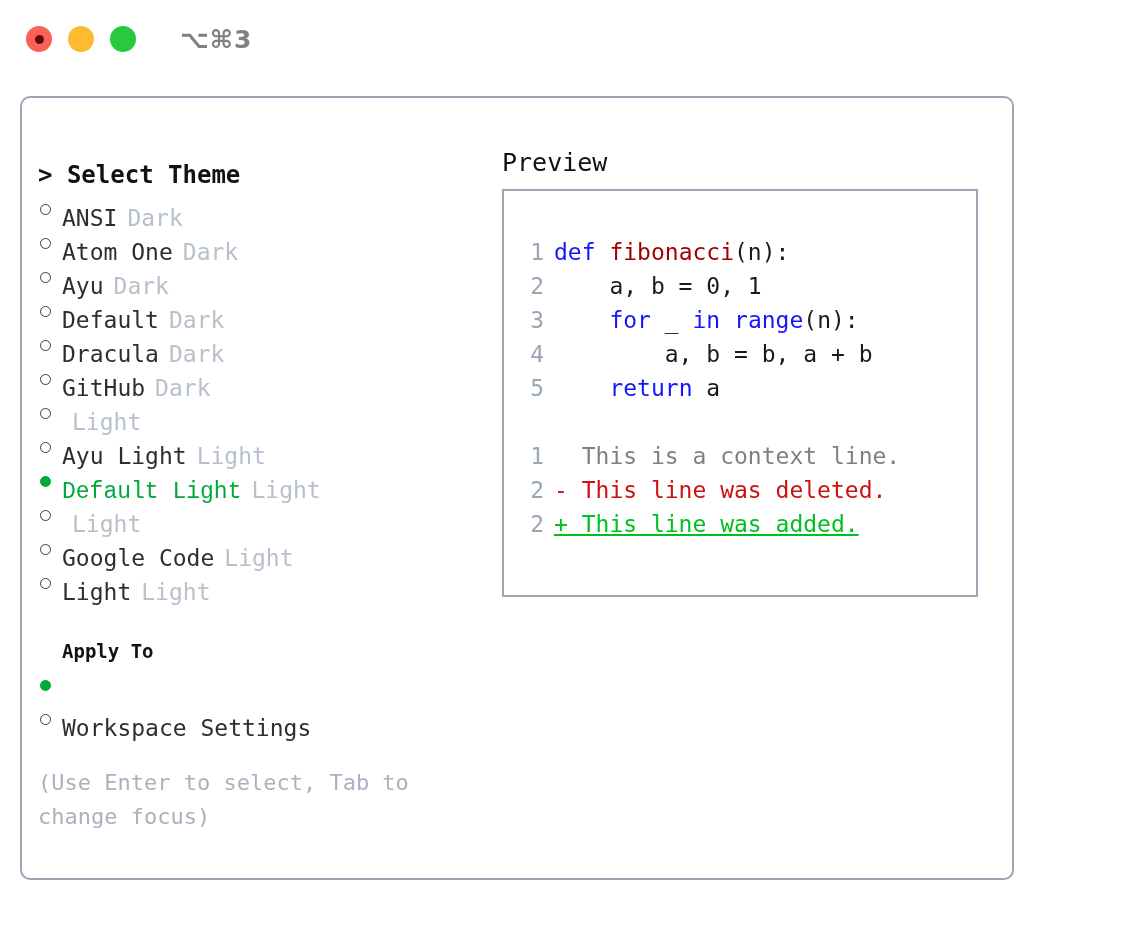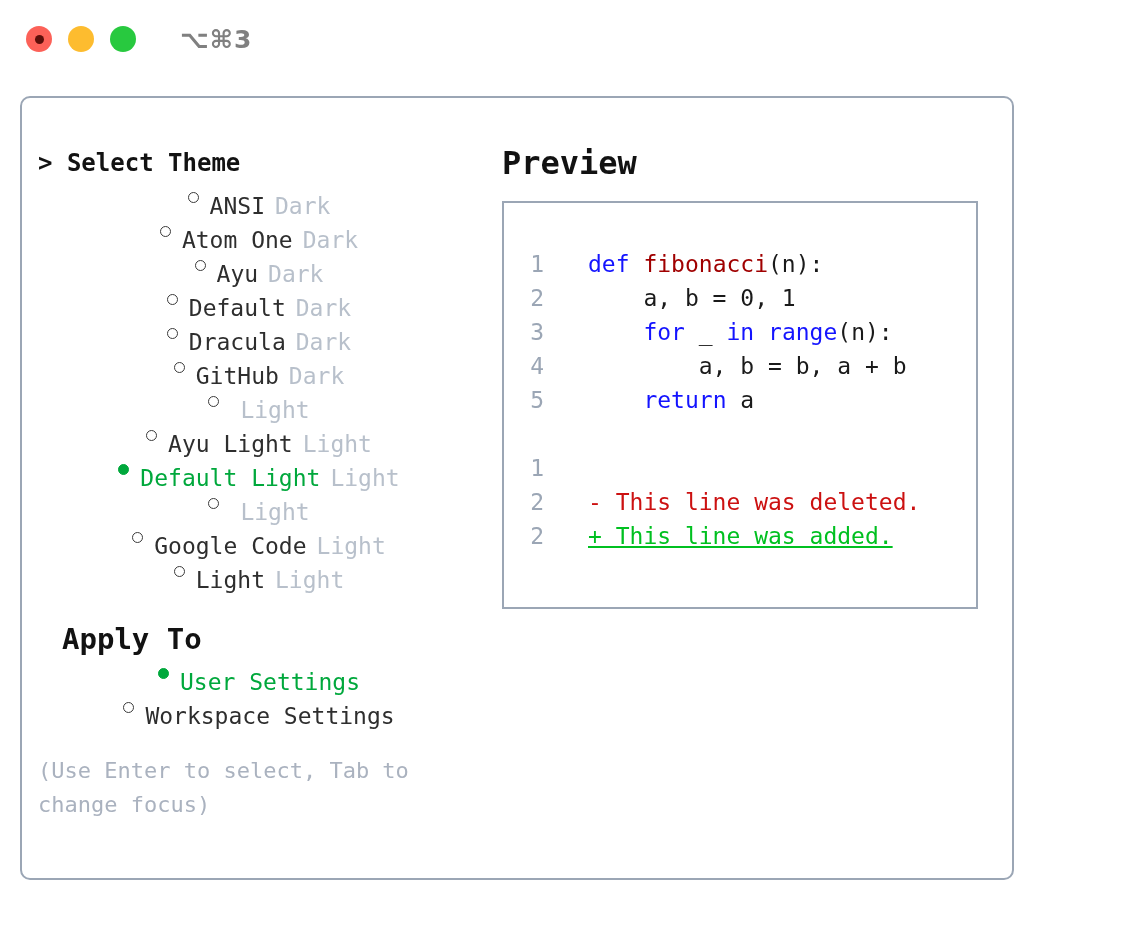--- a/index.html
+++ b/index.html
@@ -87,41 +87,40 @@
   .panel-inner {
     position: relative;
     width: 100%;
     height: 100%;
   }
 
   
   .left-col {
     position: absolute;
     left: 16px;
-    top: 48px;
+    top: 60px;
     width: 440px;
   }
 
   .section-head {
     font-size: 24px;
     font-weight: 700;
     color: #121212;
     line-height: 34px;
     white-space: pre;
   }
 
   .opt-row {
     display: flex;
     align-items: baseline;
     line-height: 34px;
     height: 34px;
     font-size: 23px;
     color: #2e2e2e;
     white-space: pre;
-    justify-content: center;
   }
   .marker {
     display: inline-block;
     width: 24px;
     flex: 0 0 24px;
     position: relative;
     height: 34px;
   }
   .marker i {
     position: absolute;
@@ -131,29 +130,29 @@
     height: 11px;
     border-radius: 50%;
     box-sizing: border-box;
     border: 1.6px solid #3b3b3b;
     background: transparent;
   }
   .opt-row.selected .marker i {
     border-color: #00a83c;
     background: #00a83c;
   }
-  .opt-row.selected .opt-label { color: #00a83c; }
+  .opt-row.selected .opt-label { color: #00a83c; font-family: Liberation Mono, monospace; }
   .opt-label { color: #2e2e2e; }
   .opt-tag {
     color: #b8c0cb;
     margin-left: 10px;
   }
 
   .sub-head {
-    font-size: 29px;
+    font-size: 19px;
     font-weight: 700;
     color: #121212;
     line-height: 34px;
     height: 34px;
     padding-left: 24px;
     white-space: pre;
   }
 
   .spacer { height: 34px; }
 
@@ -166,25 +165,25 @@
   }
 
   
   .right-col {
     position: absolute;
     left: 480px;
     top: 48px;
     width: 490px;
   }
   .preview-head {
-    font-size: 32px;
-    font-weight: 700;
+    font-size: 25px;
+    font-weight: 400;
     color: #121212;
     line-height: 34px;
-    margin-bottom: 21px;
+    margin-bottom: 9px;
   }
   .preview-box {
     width: 476px;
     height: 408px;
     box-sizing: border-box;
     border: 2px solid #9ba6b5;
     background: #ffffff;
     padding: 44px 0 0 14px;
   }
 
@@ -196,21 +195,21 @@
     white-space: pre;
   }
   .lineno {
     display: inline-block;
     width: 26px;
     flex: 0 0 26px;
     text-align: right;
     color: #9ba6b5;
     margin-right: 10px;
   }
-  .code-text { white-space: pre; margin-left: 34px; }
+  .code-text { white-space: pre; }
   .tok-kw   { color: #1414ff; }
   .tok-fn   { color: #a00000; }
   .tok-plain{ color: #1a1a1a; }
 
   .diff-gap { height: 34px; }
   .diff-ctx  { color: #808080; }
   .diff-del  { color: #cc1111; }
   .diff-add  { color: #00c020; text-decoration: underline; }
 </style>
 </head>
@@ -247,41 +246,41 @@
             <div class="opt-row"><span class="marker"><i></i></span><span class="opt-tag">Light</span></div>
             <div class="opt-row"><span class="marker"><i></i></span><span class="opt-label">Google Code</span><span class="opt-tag">Light</span></div>
             <div class="opt-row"><span class="marker"><i></i></span><span class="opt-label">Light</span><span class="opt-tag">Light</span></div>
           </div>
 
         <div class="spacer"></div>
 
         <div class="sub-head">Apply To</div>
 
         <div id="apply-options">
-            <div class="opt-row selected"><span class="marker"><i></i></span><span class="opt-label">User Settings</span></div>
+            <div class="opt-row selected"><span class="marker"><i></i></span></div>
             <div class="opt-row"><span class="marker"><i></i></span><span class="opt-label">Workspace Settings</span></div>
           </div>
 
         <div class="hint">(Use Enter to select, Tab to change focus)</div>
       </div>
 
       <div class="right-col">
         <div class="preview-head">Preview</div>
 
         <div class="preview-box">
           <div id="code-block">
               <div class="code-line"><span class="lineno">1</span><span class="code-text"><span class="tok-kw">def </span><span class="tok-fn">fibonacci</span><span class="tok-plain">(n):</span></span></div>
               <div class="code-line"><span class="lineno">2</span><span class="code-text"><span class="tok-plain">    a, b = 0, 1</span></span></div>
               <div class="code-line"><span class="lineno">3</span><span class="code-text"><span class="tok-plain">    </span><span class="tok-kw">for</span><span class="tok-plain"> _ </span><span class="tok-kw">in</span><span class="tok-plain"> </span><span class="tok-kw">range</span><span class="tok-plain">(n):</span></span></div>
               <div class="code-line"><span class="lineno">4</span><span class="code-text"><span class="tok-plain">        a, b = b, a + b</span></span></div>
               <div class="code-line"><span class="lineno">5</span><span class="code-text"><span class="tok-plain">    </span><span class="tok-kw">return</span><span class="tok-plain"> a</span></span></div>
             </div>
           <div class="diff-gap"></div>
           <div id="diff-block">
-              <div class="code-line"><span class="lineno">1</span></div>
+              <div class="code-line"><span class="lineno">1</span><span class="code-text diff-ctx">  This is a context line.</span></div>
               <div class="code-line"><span class="lineno">2</span><span class="code-text diff-del">- This line was deleted.</span></div>
               <div class="code-line"><span class="lineno">2</span><span class="code-text diff-add">+ This line was added.</span></div>
             </div>
         </div>
       </div>
 
     </div>
   </div>
 </div>
 

